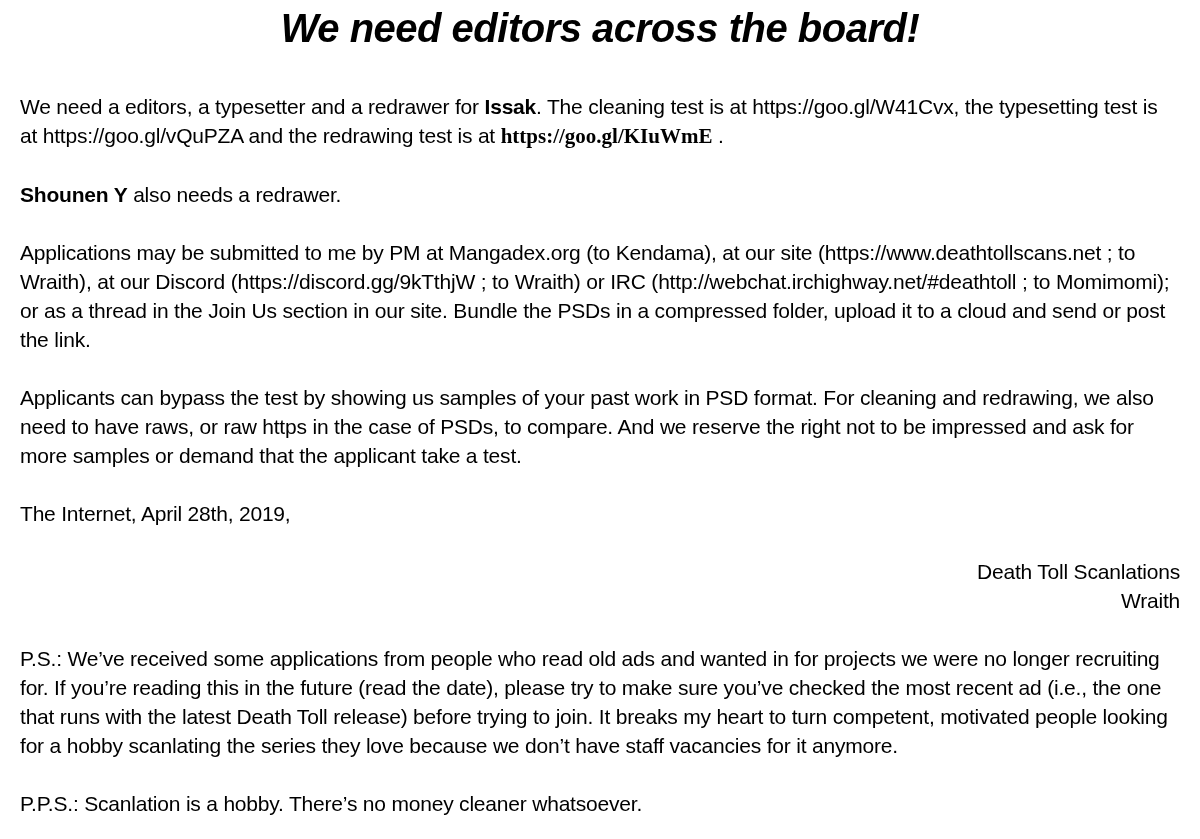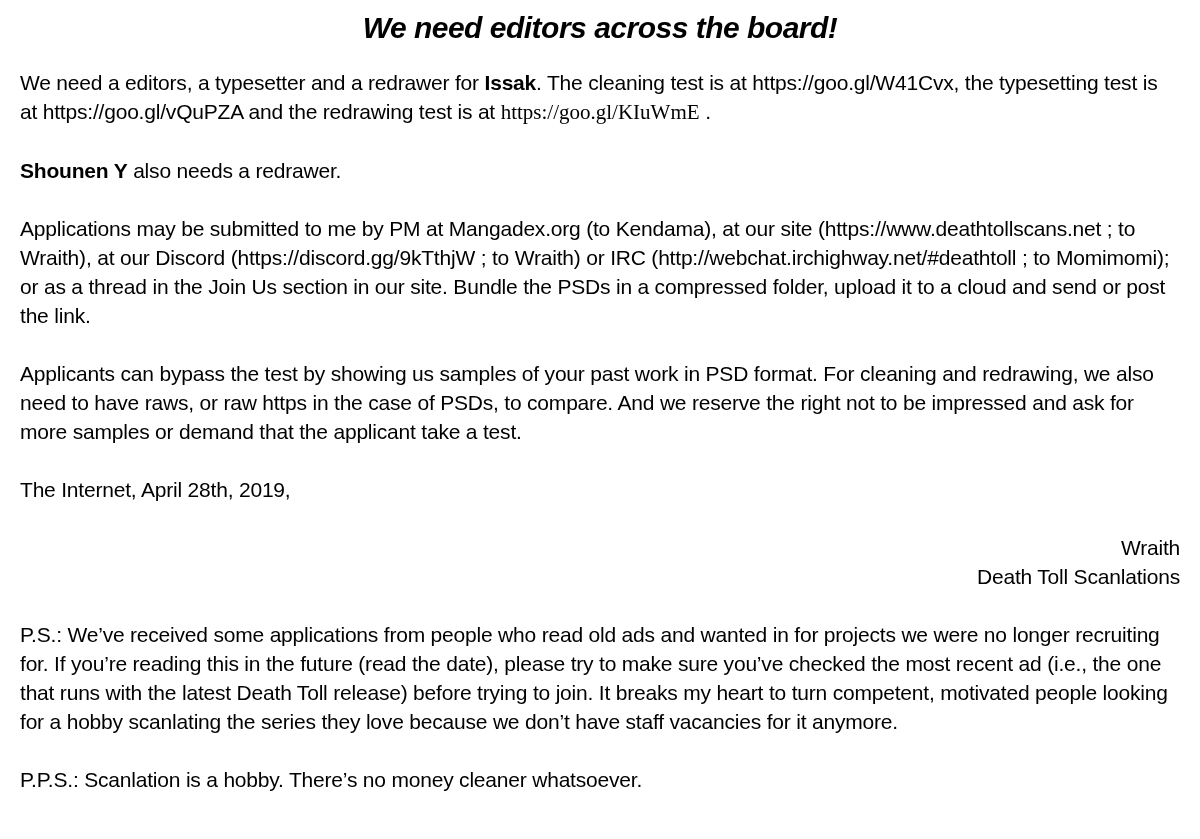--- a/index.html
+++ b/index.html
@@ -13,30 +13,30 @@
     font-size: 21px;
     line-height: 29px;
     letter-spacing: -0.2px;
     padding: 10px 20px 0 20px;
     overflow: hidden;
   }
   .doc-title {
     text-align: center;
     font-weight: bold;
     font-style: italic;
-    font-size: 30px;
+    font-size: 40px;
     line-height: 36px;
     letter-spacing: -0.5px;
-    margin-bottom: 22px;
+    margin-bottom: 46px;
   }
   .para { margin-bottom: 29px; }
   .bold-italic { font-weight: bold; }
   .serif-url {
     font-family: "Liberation Serif", serif;
-    font-weight: normal;
+    font-weight: bold;
     letter-spacing: 0;
   }
   .right-line { text-align: left; }
   .sig-block { text-align: right; margin-bottom: 29px; }
   .pps { margin-bottom: 0; }
 </style>
 </head>
 <body>
 
 <div class="page">
@@ -47,21 +47,21 @@
 
   <p class="para"><span class="bold-italic">Shounen Y</span><span> also needs a redrawer.</span></p>
 
   <p class="para">Applications may be submitted to me by PM at Mangadex.org (to Kendama), at our site (https://www.deathtollscans.net ; to Wraith), at our Discord (https://discord.gg/9kTthjW ; to Wraith) or IRC (http://webchat.irchighway.net/#deathtoll ; to Momimomi); or as a thread in the Join Us section in our site. Bundle the PSDs in a compressed folder, upload it to a cloud and send or post the link.</p>
 
   <p class="para">Applicants can bypass the test by showing us samples of your past work in PSD format. For cleaning and redrawing, we also need to have raws, or raw https in the case of PSDs, to compare. And we reserve the right not to be impressed and ask for more samples or demand that the applicant take a test.</p>
 
   <p class="para right-line">The Internet, April 28th, 2019,</p>
 
   <div class="sig-block">
+    <div>Death Toll Scanlations</div>
     <div>Wraith</div>
-    <div>Death Toll Scanlations</div>
   </div>
 
   <p class="para">P.S.: We’ve received some applications from people who read old ads and wanted in for projects we were no longer recruiting for. If you’re reading this in the future (read the date), please try to make sure you’ve checked the most recent ad (i.e., the one that runs with the latest Death Toll release) before trying to join. It breaks my heart to turn competent, motivated people looking for a hobby scanlating the series they love because we don’t have staff vacancies for it anymore.</p>
 
   <p class="para pps">P.P.S.: Scanlation is a hobby. There’s no money cleaner whatsoever.</p>
 
 </div>
 
 </body></html>

